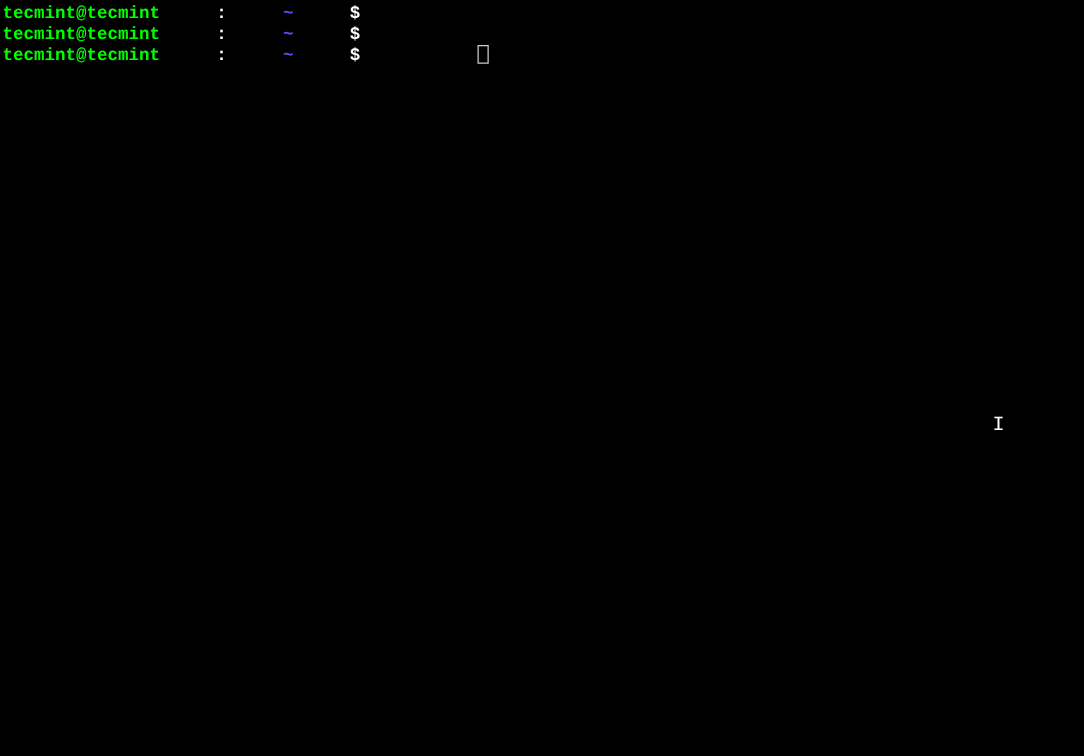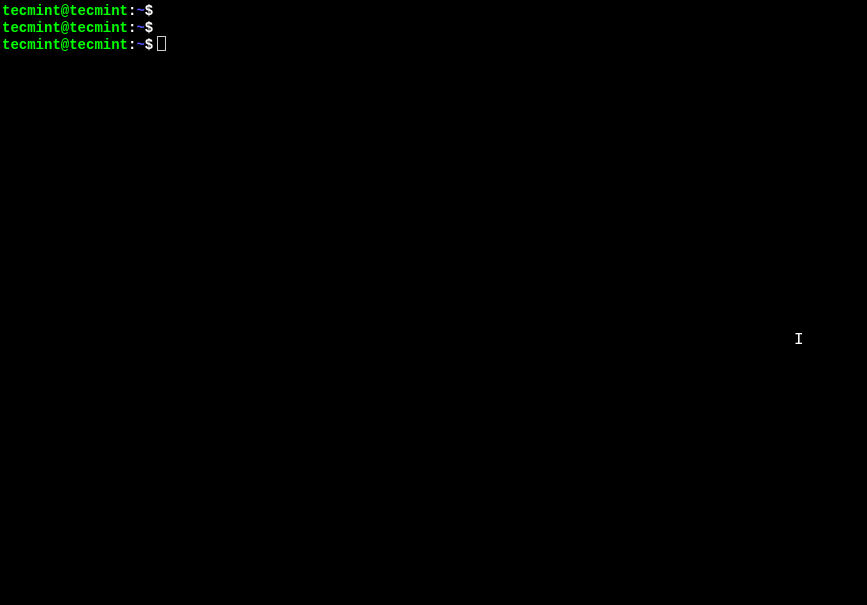--- a/index.html
+++ b/index.html
@@ -18,20 +18,21 @@
       overflow: hidden;
       position: relative;
     }
     .terminal {
       padding: 3px 2px;
     }
     .prompt-line {
       white-space: pre;
       display: flex;
       align-items: flex-start;
+      gap: 45px;
     }
     .user-host {
       color: #00ff00;
     }
     .colon {
       color: #ffffff;
     }
     .cwd {
       color: #5454ff;
     }

